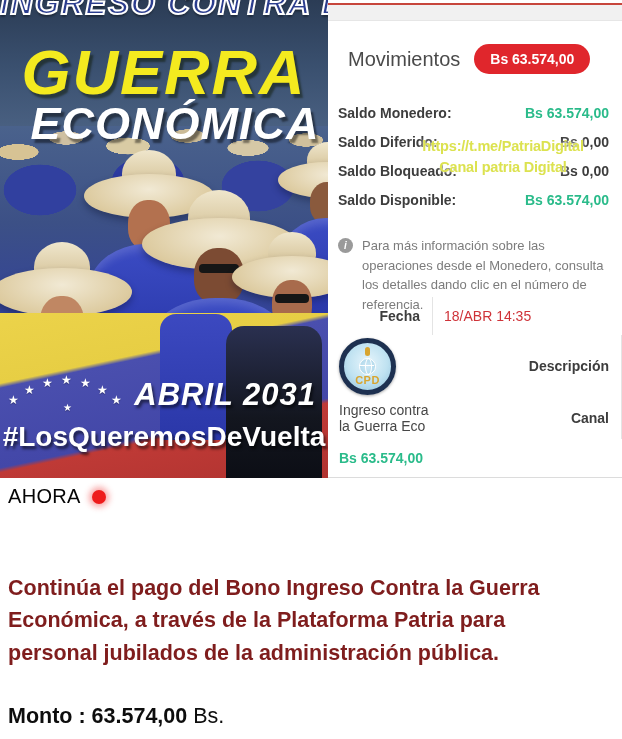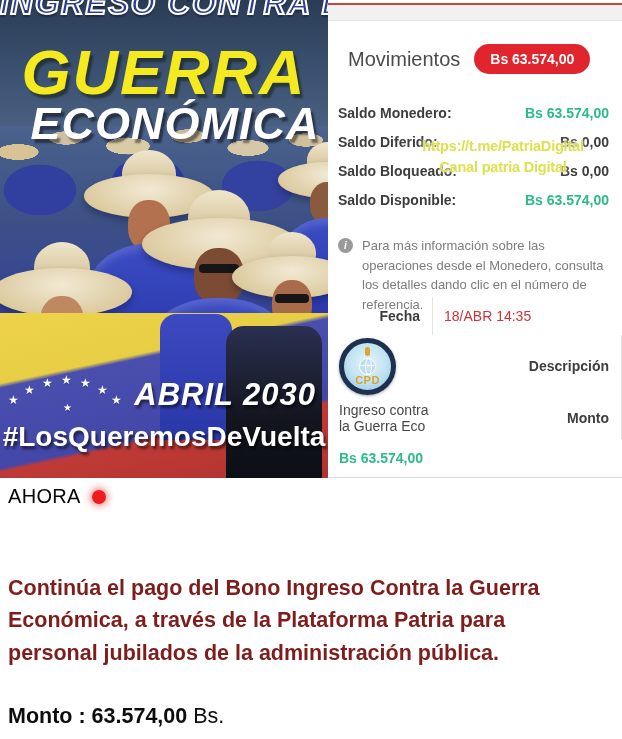--- a/index.html
+++ b/index.html
@@ -176,21 +176,21 @@
       <span class="star" style="left:24px; top:383px;">★</span>
       <span class="star" style="left:42px; top:376px;">★</span>
       <span class="star" style="left:61px; top:373px;">★</span>
       <span class="star" style="left:80px; top:376px;">★</span>
       <span class="star" style="left:97px; top:383px;">★</span>
       <span class="star" style="left:111px;top:393px;">★</span>
       <span class="star" style="left:63px; top:402px; font-size:10px;">★</span>
       <div class="flag-person-blue"></div>
       <div class="flag-person-dark"></div>
 
-      <div class="poster-date">ABRIL 2030</div>
+      <div class="poster-date">ABRIL 2031</div>
       <div class="poster-hashtag">#LosQueremosDeVuelta</div>
     </div>
 
     <div class="panel">
       <div class="panel-redline"></div>
       <div class="panel-grayband"></div>
 
       <div class="mov-row">
         <span class="mov-title">Movimientos</span>
         <span class="mov-badge">Bs 63.574,00</span>
@@ -237,21 +237,21 @@
             <div class="globe"></div>
             <div class="cpd">CPD</div>
           </div>
         </div>
 
         <div class="d-label">Descripción</div>
         <div class="d-value">
             <span>Ingreso contra la Guerra Eco</span>
           </div>
 
-        <div class="d-label">Monto</div>
+        <div class="d-label">Canal</div>
         <div class="d-value">
             <span class="amount-green">Bs 63.574,00</span>
           </div>
       </div>
     </div>
   </div>
 
   <div class="below">
     <div class="now-row">
       <span class="now-label">AHORA</span>

